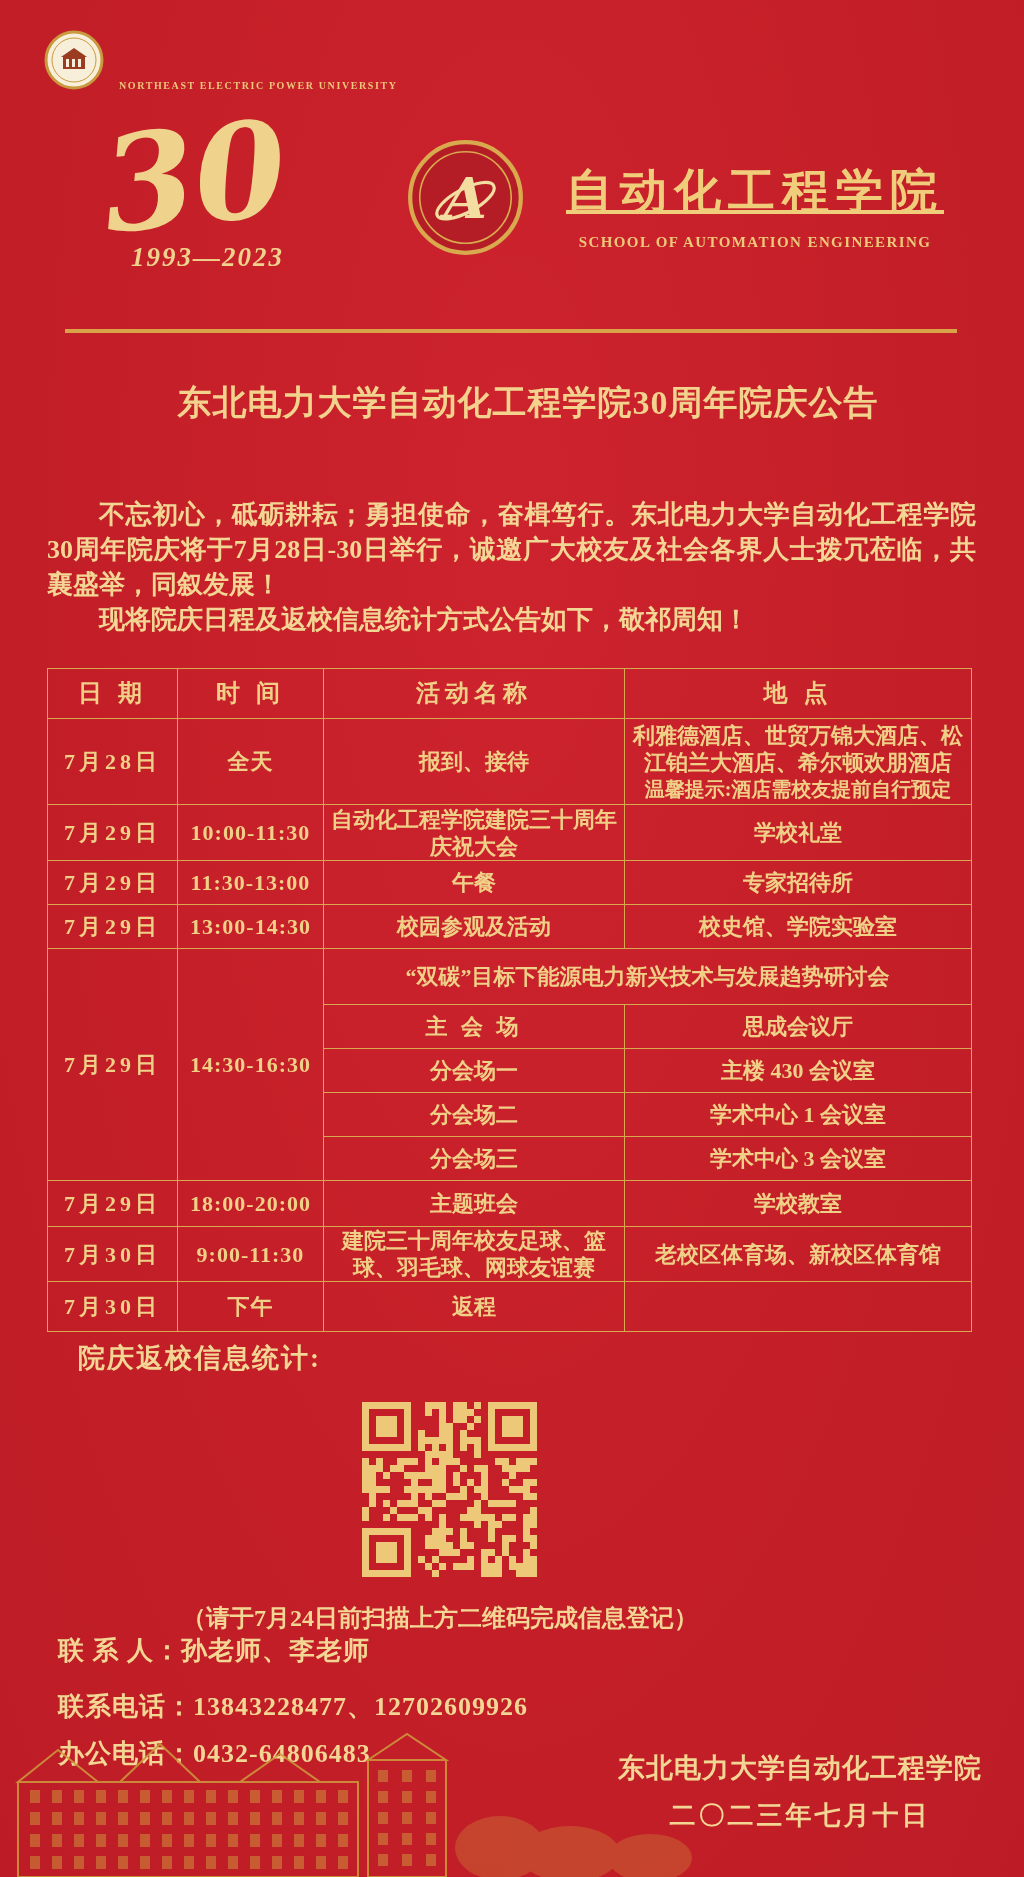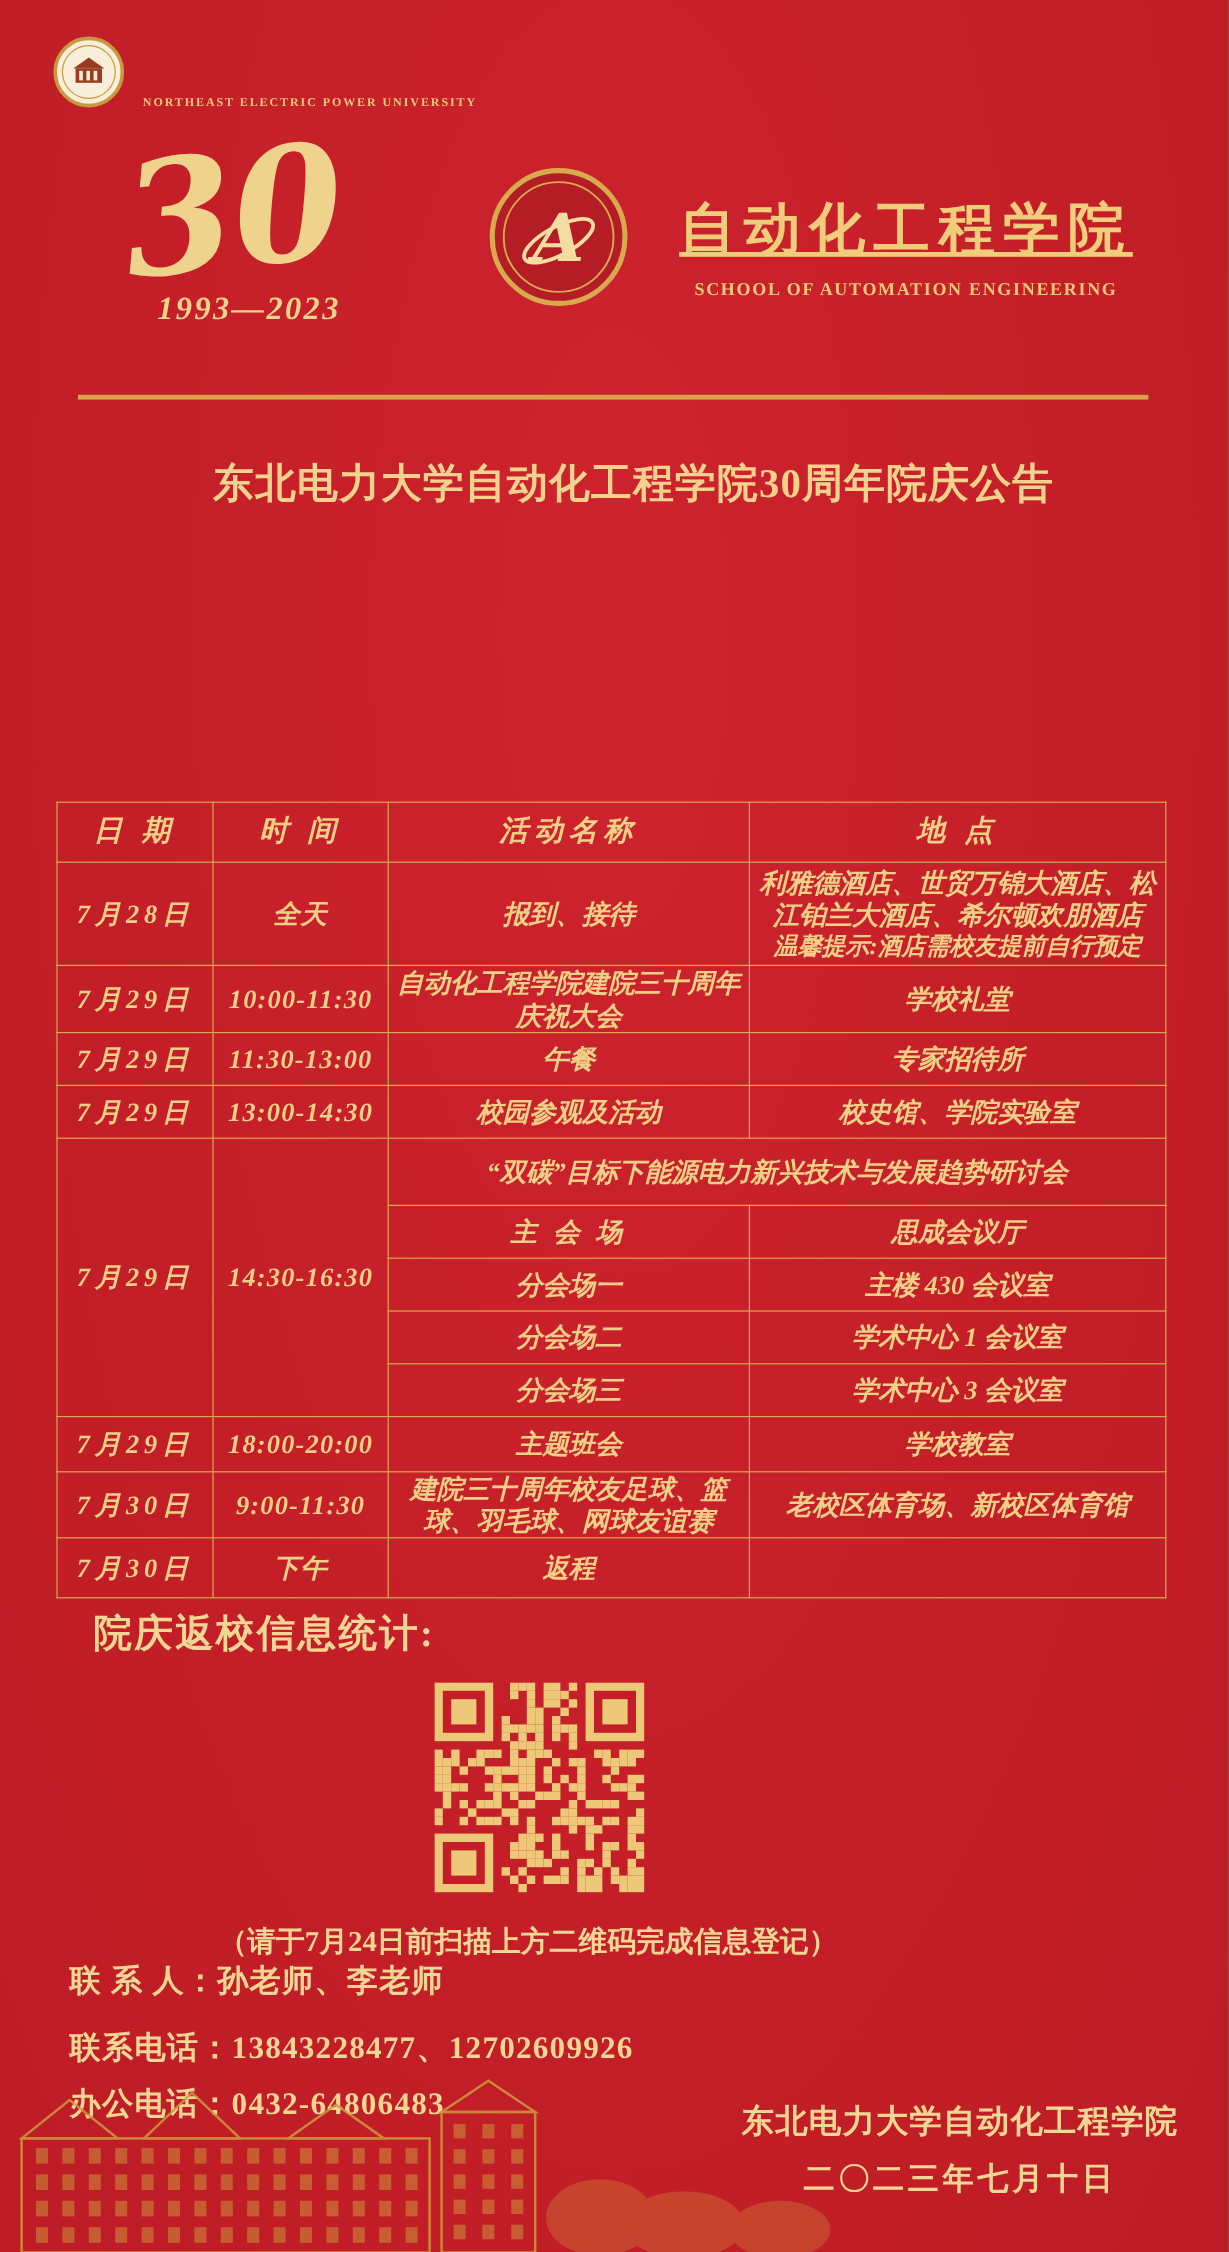--- a/index.html
+++ b/index.html
@@ -25,28 +25,28 @@
   .title{position:absolute;left:0;top:364px;width:1024px;text-align:center;
          font-size:34px;letter-spacing:1px;color:#f2d28c;margin:16px;}
   .issue{position:absolute;left:0;top:428px;width:1024px;text-align:center;
          font-size:31px;letter-spacing:5px;color:#f2d28c;margin:0;}
   
   .intro-wrap{position:absolute;left:47px;top:497px;width:929px;}
   .intro-wrap p{margin:0;font-size:26px;line-height:35px;text-align:justify;text-indent:2em;color:#f3d694;}
   
   table.sched{position:absolute;left:47px;top:668px;width:924px;border-collapse:collapse;table-layout:fixed;}
   .sched th,.sched td{border:1.5px solid #d9a950;text-align:center;vertical-align:middle;
-    color:#f0cf87;font-size:22px;line-height:27px;padding:0 6px;font-weight:bold;font-style:italic;}
+    color:#f0cf87;font-size:22px;line-height:27px;padding:0 6px;font-weight:bold;}
   .sched th{font-size:24px;letter-spacing:5px;}
   .sched td.date{letter-spacing:4px;}
   .sched td.time{letter-spacing:1px;}
   .loc-note{font-size:20px;line-height:26px;}
   .sem-title{width:520px;margin:0 auto;}
   
-  .reg-label{position:absolute;left:78px;top:1340px;font-size:32px;letter-spacing:2px;color:#f3d694;}
+  .reg-label{position:absolute;left:78px;top:1340px;font-size:27px;letter-spacing:2px;color:#f3d694;}
   .qr{position:absolute;left:362px;top:1402px;width:175px;height:175px;}
   .qr-caption{position:absolute;left:30px;top:1602px;width:820px;text-align:center;font-size:24px;color:#f3d694;}
   .contact{position:absolute;left:58px;font-size:26px;letter-spacing:1px;color:#f3d694;}
   .c1{top:1600px;margin-top:33px;} .c2{top:1689px;} .c3{top:1736px;}
   .sig{position:absolute;left:560px;top:1750px;width:480px;text-align:center;font-size:27px;letter-spacing:1px;color:#f3d694;}
   .sig-date{position:absolute;left:560px;top:1798px;width:480px;text-align:center;font-size:26px;letter-spacing:3px;color:#f3d694;}
   .bldg{position:absolute;left:0;bottom:0;width:730px;height:147px;}
 </style>
 </head>
 <body>
@@ -79,20 +79,24 @@
       <text x="55" y="74" text-anchor="middle" font-size="52" font-style="italic" font-family="DejaVu Serif,serif" fill="#f3dda0">A</text>
     </svg>
   </div>
   <div class="school-cn">自动化工程学院</div>
   <div class="school-en">SCHOOL OF AUTOMATION ENGINEERING</div>
 
   <div class="rule"></div>
 
   <h1 class="title">东北电力大学自动化工程学院30周年院庆公告</h1>
 
+  <div class="intro-wrap">
+    <p>不忘初心，砥砺耕耘；勇担使命，奋楫笃行。东北电力大学自动化工程学院30周年院庆将于7月28日-30日举行，诚邀广大校友及社会各界人士拨冗莅临，共襄盛举，同叙发展！</p>
+    <p>现将院庆日程及返校信息统计方式公告如下，敬祁周知！</p>
+  </div>
 
   <table class="sched">
     <colgroup>
         <col style="width:130px">
         <col style="width:146px">
         <col style="width:301px">
         <col style="width:347px">
       </colgroup>
     <tbody>
         <tr style="height:50px">

